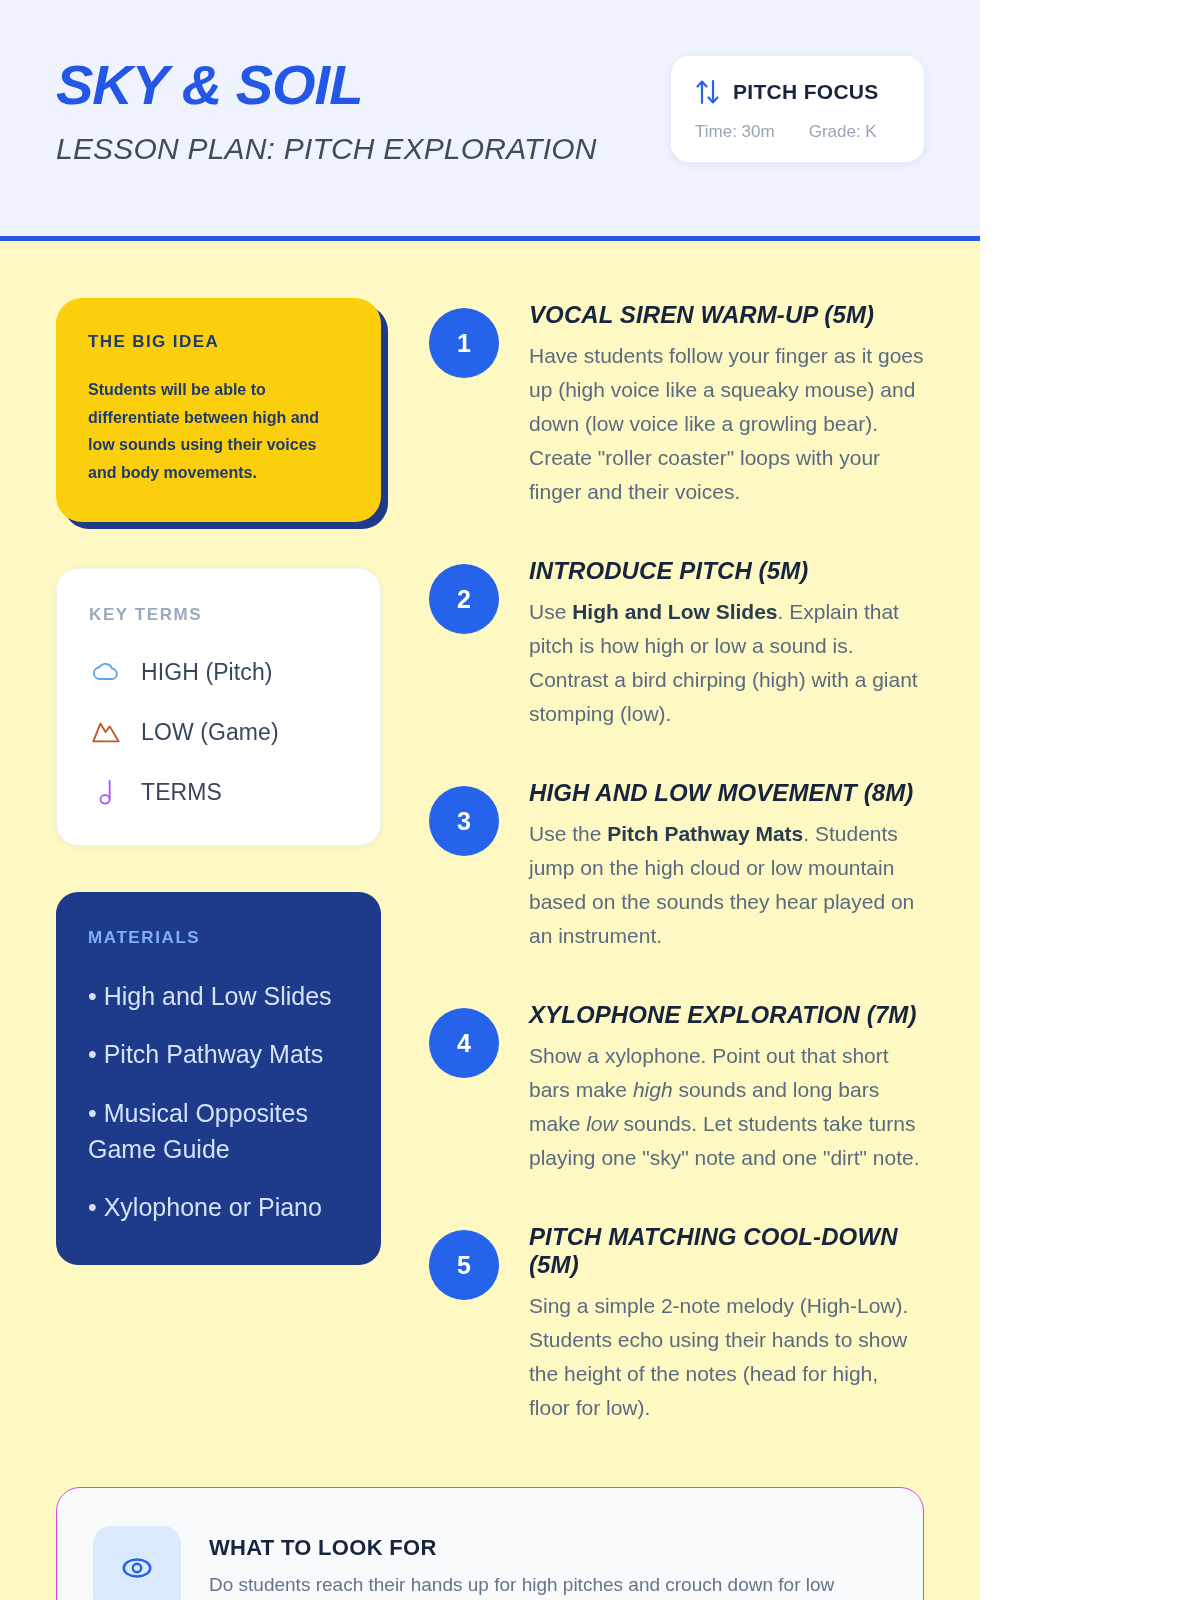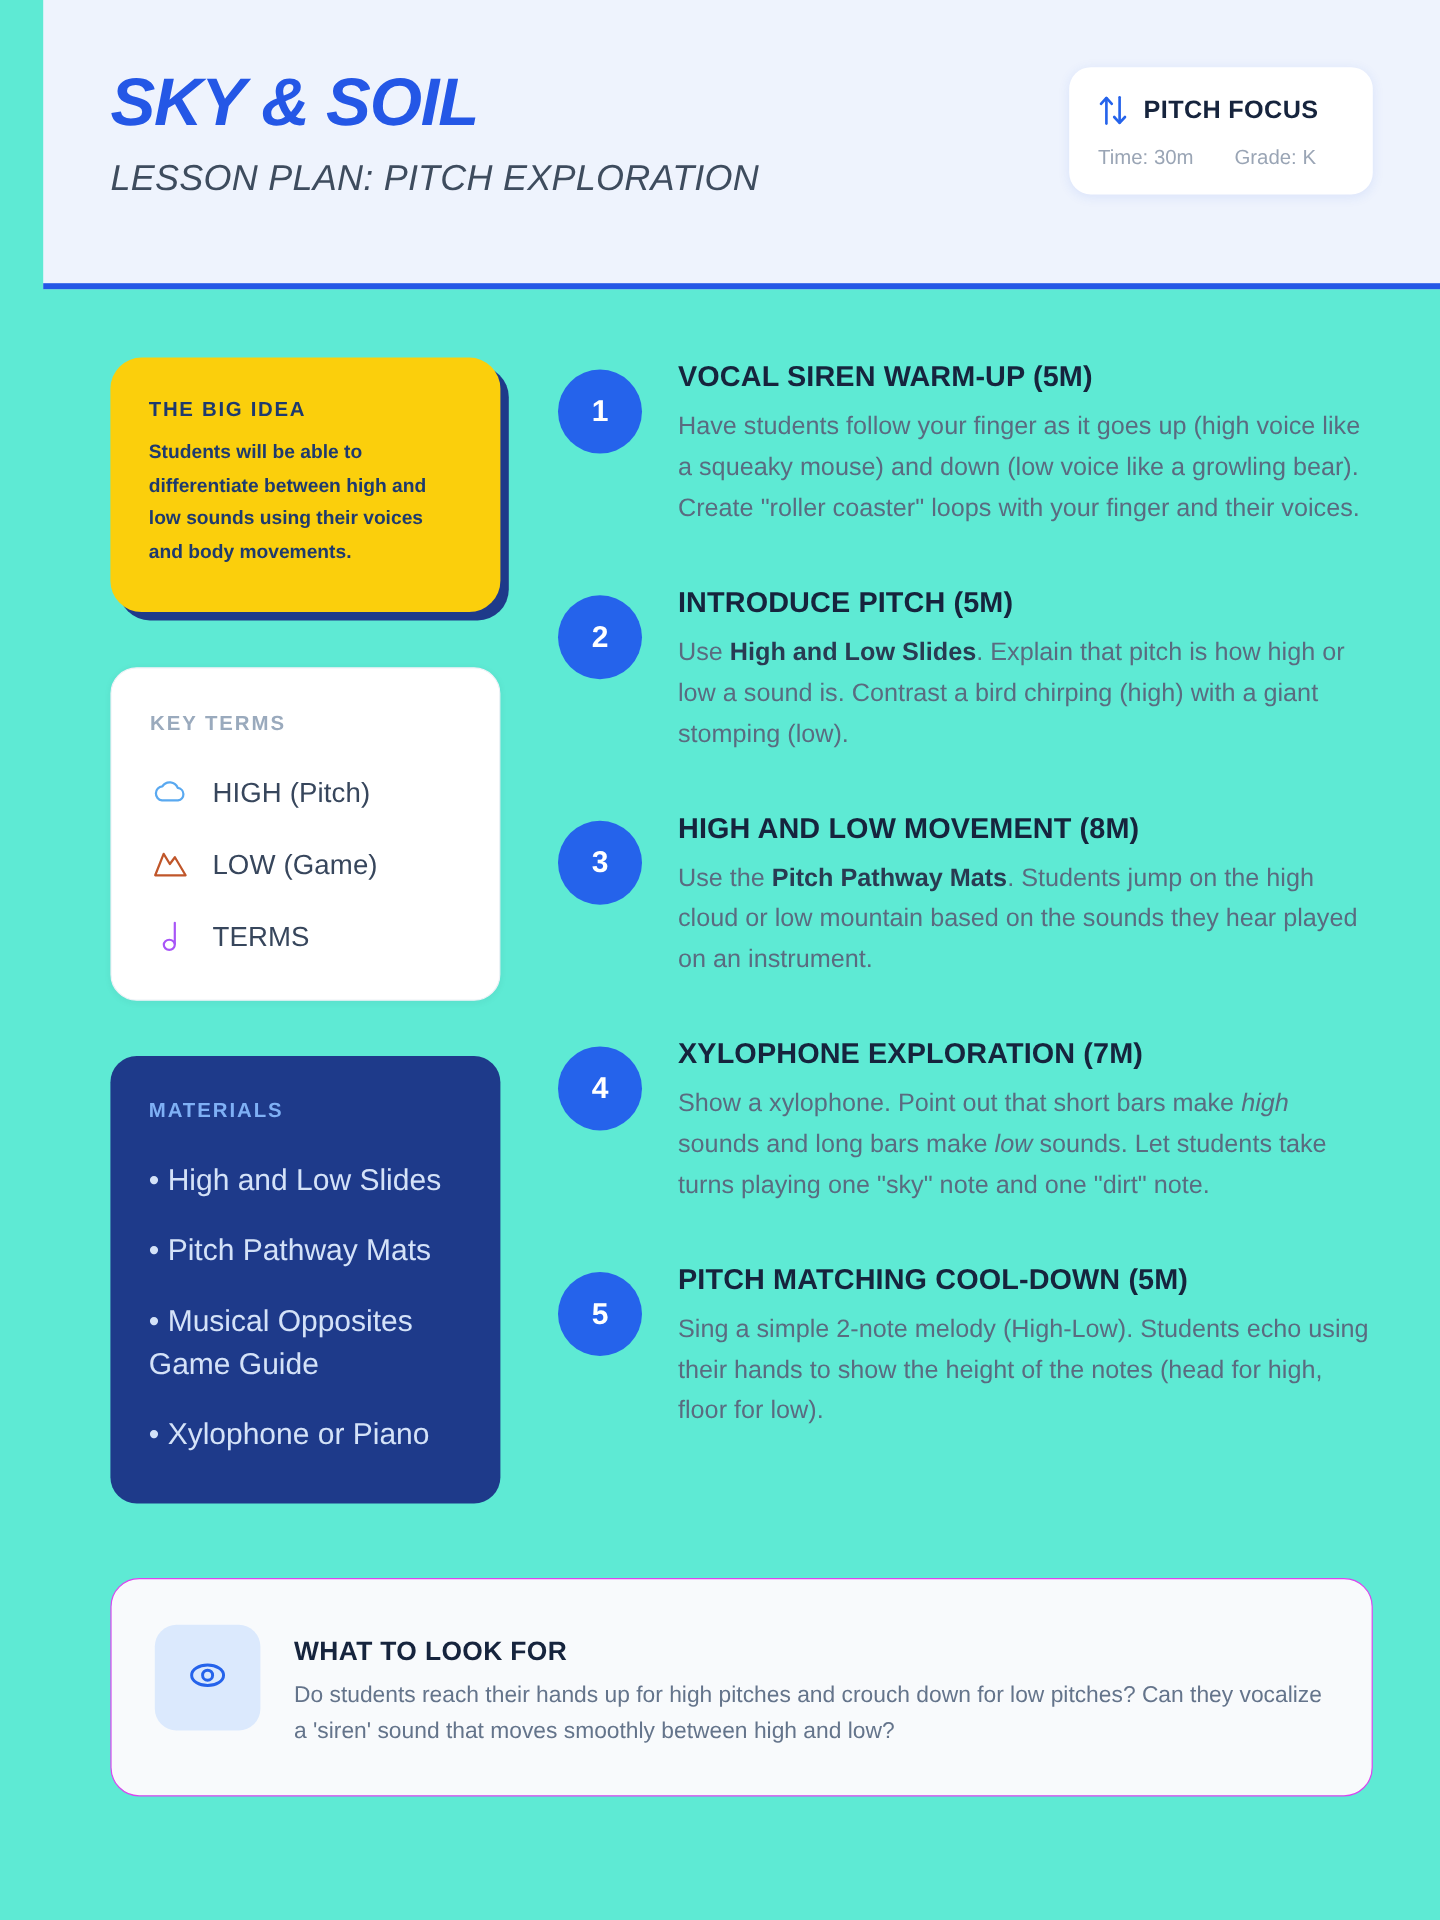--- a/index.html
+++ b/index.html
@@ -7,25 +7,24 @@
   html, body {
     width: 1200px;
     height: 1600px;
     background: #ffffff;
     font-family: "Liberation Sans", sans-serif;
     -webkit-font-smoothing: antialiased;
   }
 
   .page {
     position: relative;
-    width: 1200px;
+    width: 980px;
     height: 1600px;
-    background: #5eead4;
+    background: #fef9c3;
     overflow: hidden;
-    padding-left: 36px;
   }
 
   
   .header {
     position: relative;
     height: 241px;
     background: #eef3fd;
     border-bottom: 5px solid #2457e6;
     padding: 52px 56px 0 56px;
     display: flex;
@@ -111,21 +110,21 @@
     padding: 34px 32px 36px 32px;
     box-shadow: 7px 7px 0 #1e3a8a;
     margin-bottom: 46px;
   }
 
   .bigidea-label {
     font-size: 17px;
     font-weight: 800;
     letter-spacing: 1.4px;
     color: #1e3a6e;
-    margin-bottom: 12px;
+    margin-bottom: 24px;
   }
 
   .bigidea-text {
     font-size: 16px;
     font-weight: 700;
     line-height: 1.72;
     color: #1e3a6e;
   }
 
   
@@ -214,20 +213,21 @@
     align-items: center;
     justify-content: center;
     margin-top: 7px;
   }
 
   .step-body { flex: 1 1 auto; padding-top: 0; }
 
   .step-title {
     font-size: 24px;
     font-weight: 800;
+    font-style: italic;
     color: #16243d;
     letter-spacing: 0.1px;
     margin-bottom: 10px;
   }
 
   .step-desc {
     font-size: 21px;
     line-height: 1.62;
     color: #5a6b80;
   }

